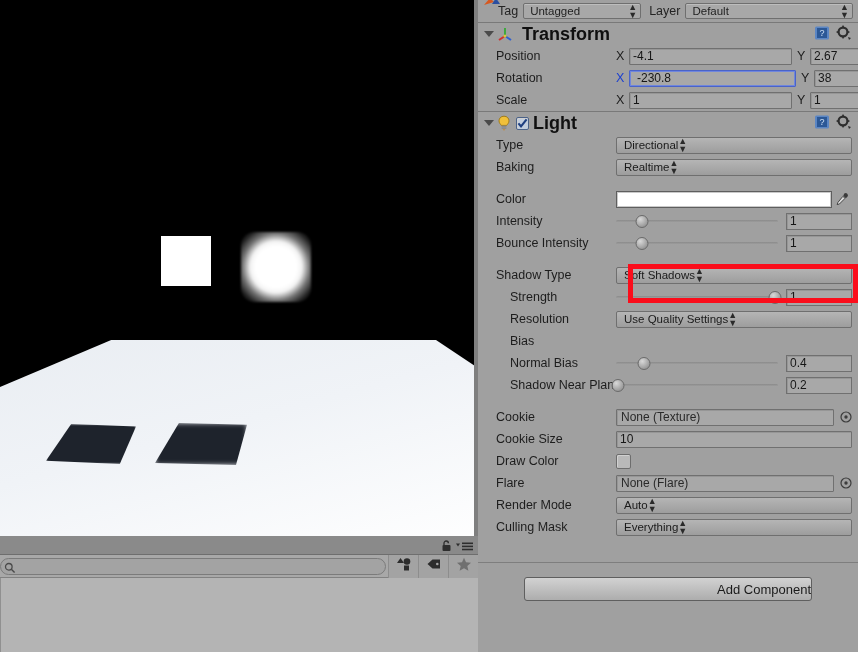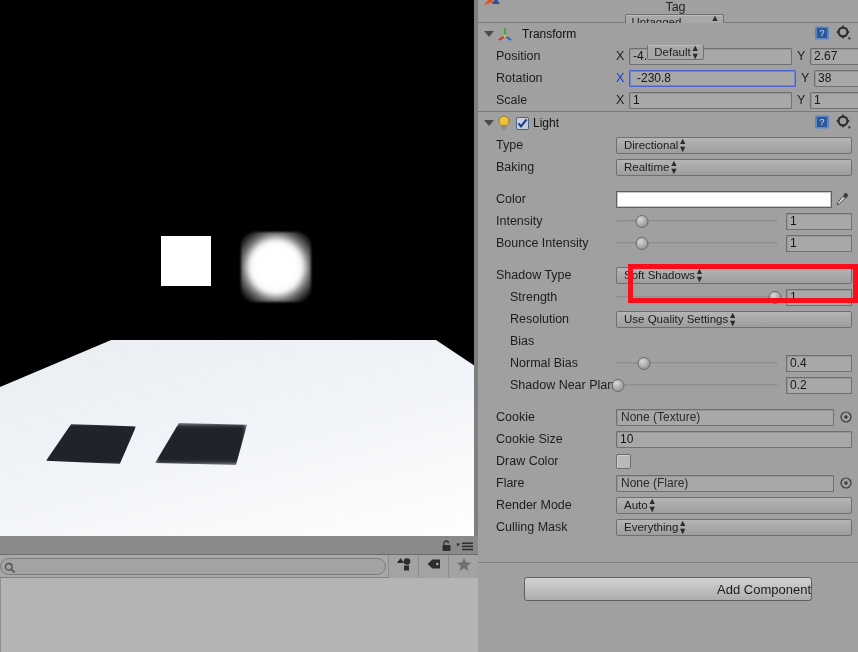--- a/index.html
+++ b/index.html
@@ -107,47 +107,46 @@
     font-size: 12.5px; color: #1b1b1b;
   }
   .inspector-sep { height: 1px; background: #797979; }
 
   
   #tag-layer-row {
     position: relative; height: 22px;
     display: flex; align-items: center;
     padding-left: 20px;
     background: #a0a0a0;
-    flex-direction: column;
   }
   #static-gizmo-icon { position: absolute; left: 2px; top: -6px; }
   .tl-label { font-size: 12.5px; color: #232323; margin-right: 5px; }
   .tl-dropdown {
     height: 16px; background: #a8a8a8;
     border: 1px solid #6f6f6f; border-radius: 2px;
     display: flex; align-items: center; justify-content: space-between;
     padding: 0 3px 0 6px; font-size: 11.5px; color: #1e1e1e;
     box-shadow: inset 0 1px 0 #bdbdbd;
   }
-  #tag-dd { width: 99px; margin-right: 8px; }
+  #tag-dd { width: 118px; margin-right: 8px; }
   #layer-dd { flex: 1; margin-right: 5px; }
   .updown { font-size: 9px; line-height: 8px; letter-spacing: 0; color: #2a2a2a; text-align: center; }
 
   
   .comp-header {
     height: 22px; display: flex; align-items: center;
     padding-left: 6px; background: #a0a0a0;
     position: relative;
   }
   .foldout {
     width: 0; height: 0; margin-right: 3px;
     border-left: 5px solid transparent; border-right: 5px solid transparent;
     border-top: 6px solid #4b4b4b;
   }
-  .comp-title { font-weight: normal; font-size: 12px; color: #101010; }
+  .comp-title { font-weight: bold; font-size: 18px; color: #101010; }
   .comp-head-icons {
     position: absolute; right: 6px; top: 2px;
     display: flex; align-items: center; gap: 6px;
   }
 
   
   .row {
     height: 22px; display: flex; align-items: center;
     padding-left: 18px; padding-right: 6px;
   }

